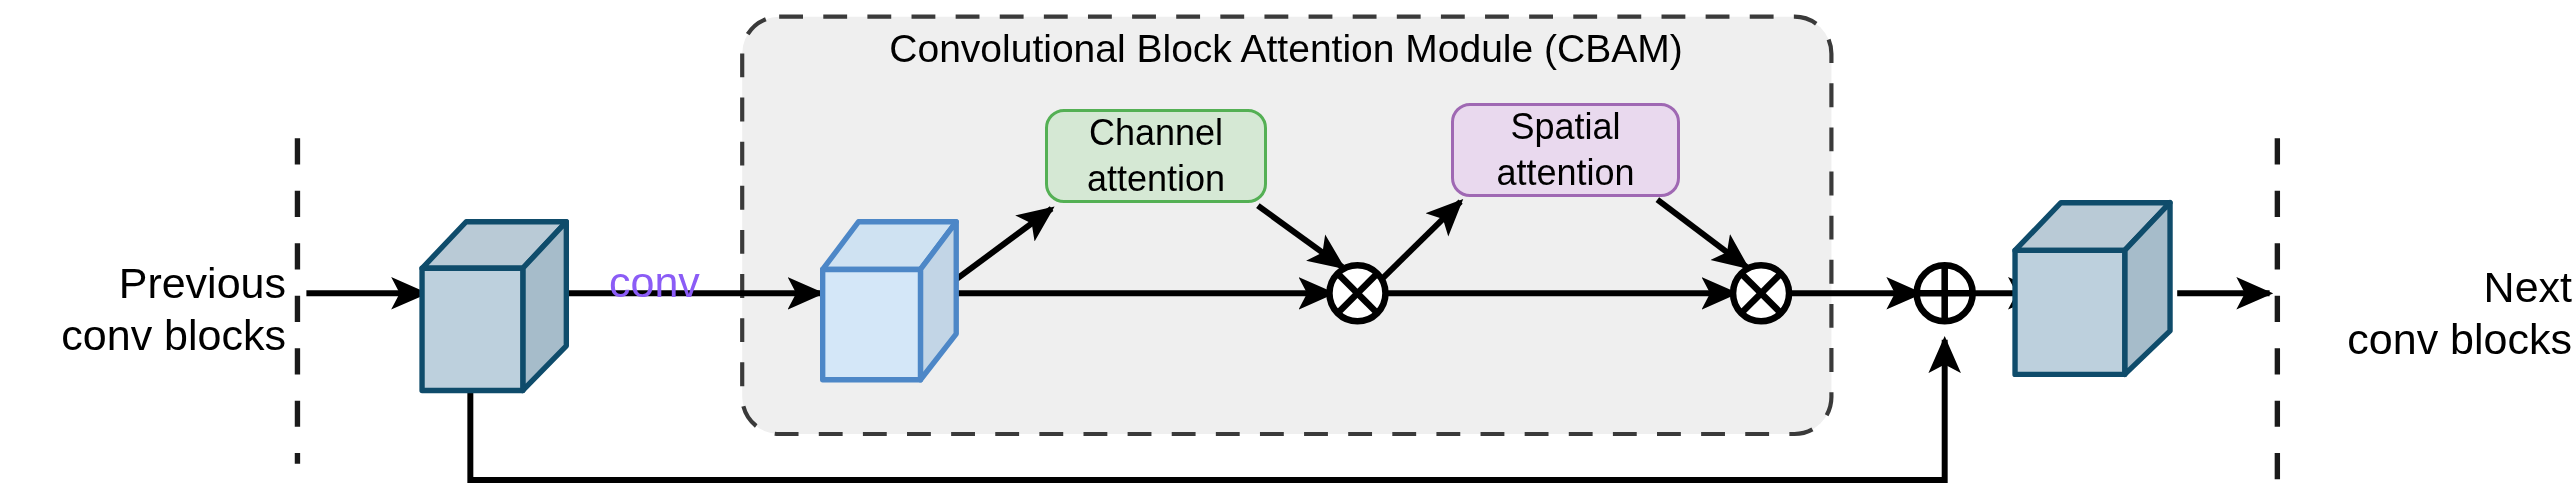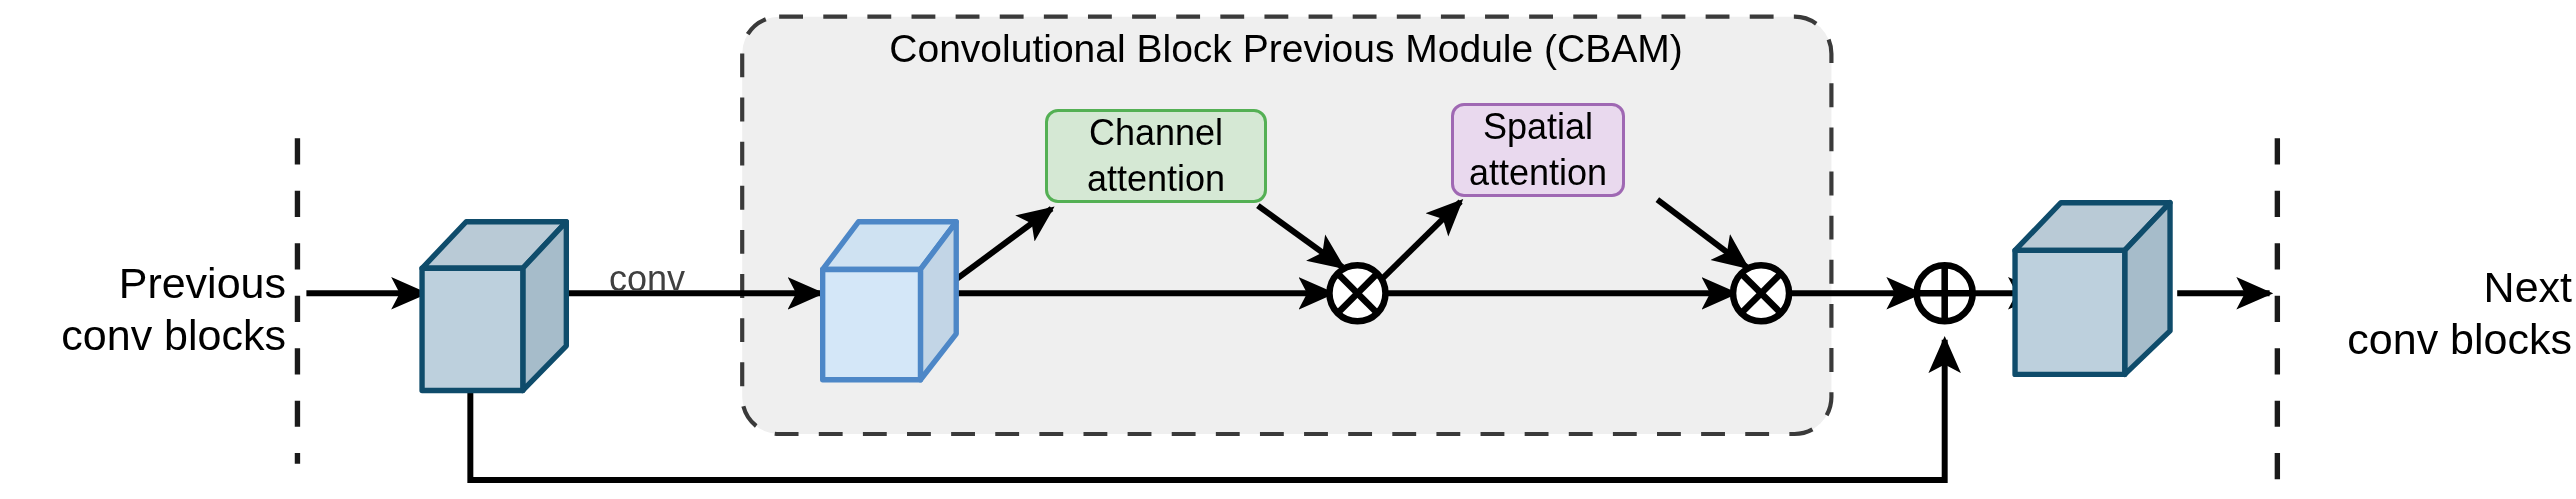--- a/index.html
+++ b/index.html
@@ -49,21 +49,21 @@
     top: 27px;
     width: 1092px;
     text-align: center;
     font-size: 39px;
     color: #000000;
     font-family: "Liberation Sans", sans-serif;
   }
   .attn-box {
     position: absolute;
     box-sizing: border-box;
-    border-radius: 13px;
+    border-radius: 19px;
     display: flex;
     flex-direction: column;
     align-items: center;
     justify-content: center;
     font-size: 36px;
     line-height: 1.28;
     color: #000000;
     text-align: center;
     font-family: "Liberation Sans", sans-serif;
     white-space: pre-line;
@@ -72,31 +72,31 @@
     left: 1045px;
     top: 109px;
     width: 222px;
     height: 94px;
     background: #d5e8d4;
     border: 3px solid #54b054;
   }
   #box-spatial-attention {
     left: 1451px;
     top: 103px;
-    width: 174px;
+    width: 229px;
     height: 94px;
     background: #e9d9ee;
     border: 3px solid #9f68b3;
   }
   .conv-label {
     position: absolute;
     left: 609px;
     top: 258px;
-    font-size: 36px;
-    color: #404040;
+    font-size: 43px;
+    color: #8b5cf6;
     font-family: "Liberation Sans", sans-serif;
   }
 </style>
 </head>
 <body>
 
 <div id="canvas">
 
   <svg id="diagram-svg" viewBox="0 0 4317 837">
     <defs>
@@ -162,21 +162,21 @@
       <line x1="2985" y1="459" x2="2919" y2="525" stroke="#000000" stroke-width="11"></line>
     </g>
 
     <g>
       <circle cx="3260" cy="492" r="47" fill="#ffffff" stroke="#000000" stroke-width="11"></circle>
       <line x1="3260" y1="445" x2="3260" y2="539" stroke="#000000" stroke-width="11"></line>
       <line x1="3213" y1="492" x2="3307" y2="492" stroke="#000000" stroke-width="11"></line>
     </g>
   </svg>
 
-  <div class="module-title">Convolutional Block Previous Module (CBAM)</div>
+  <div class="module-title">Convolutional Block Attention Module (CBAM)</div>
 
   <div class="attn-box" id="box-channel-attention">Channel
 attention</div>
 
   <div class="attn-box" id="box-spatial-attention">Spatial
 attention</div>
 
   <div class="conv-label">conv</div>
 
   <div class="side-label" id="label-previous">Previous

